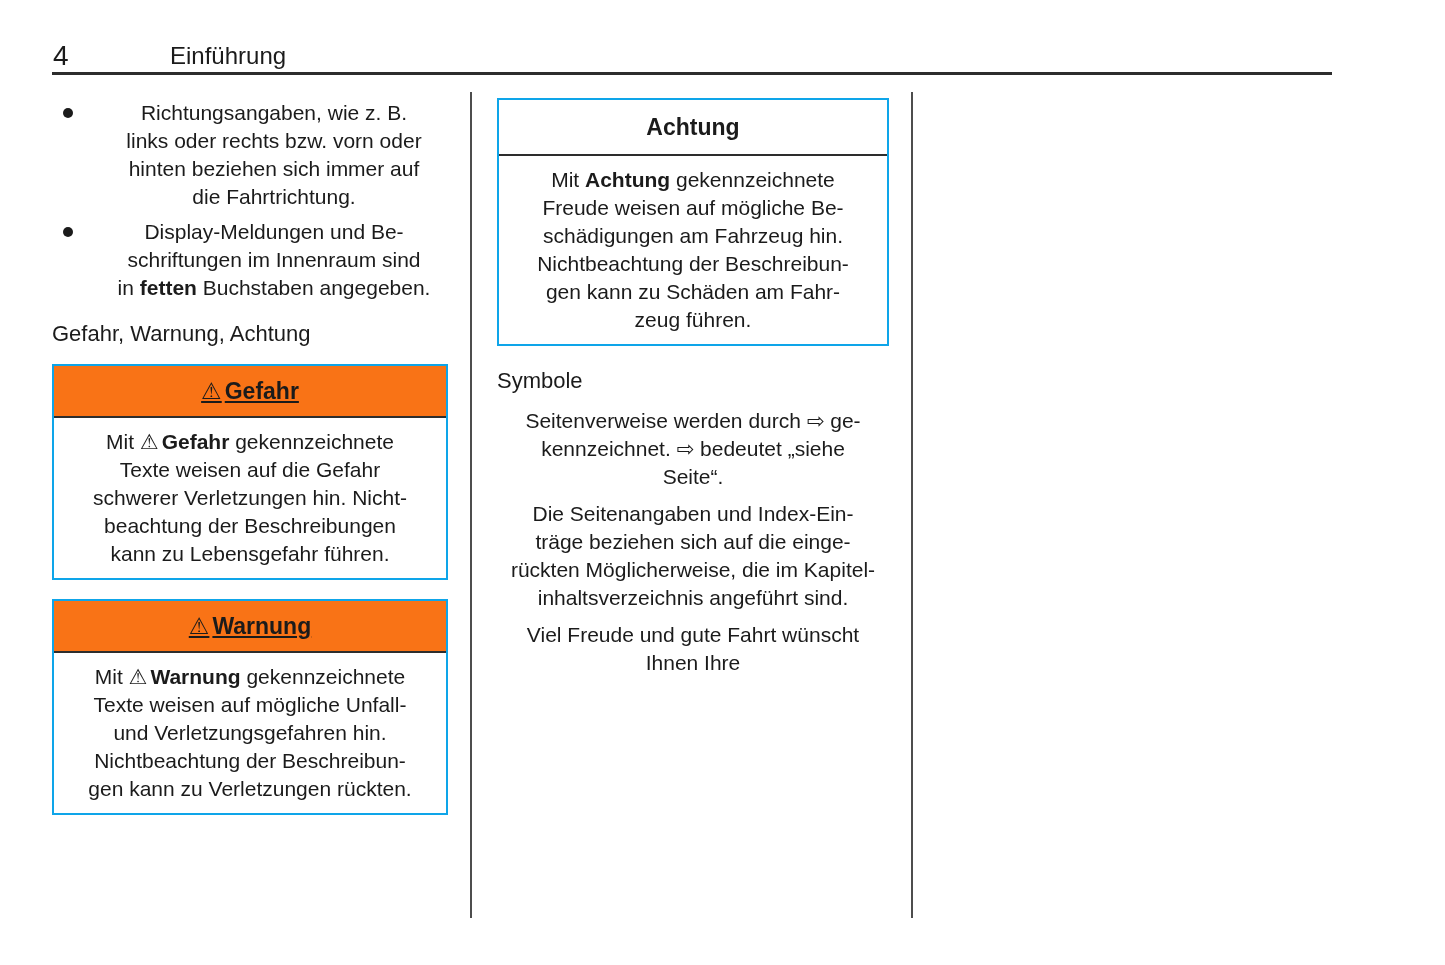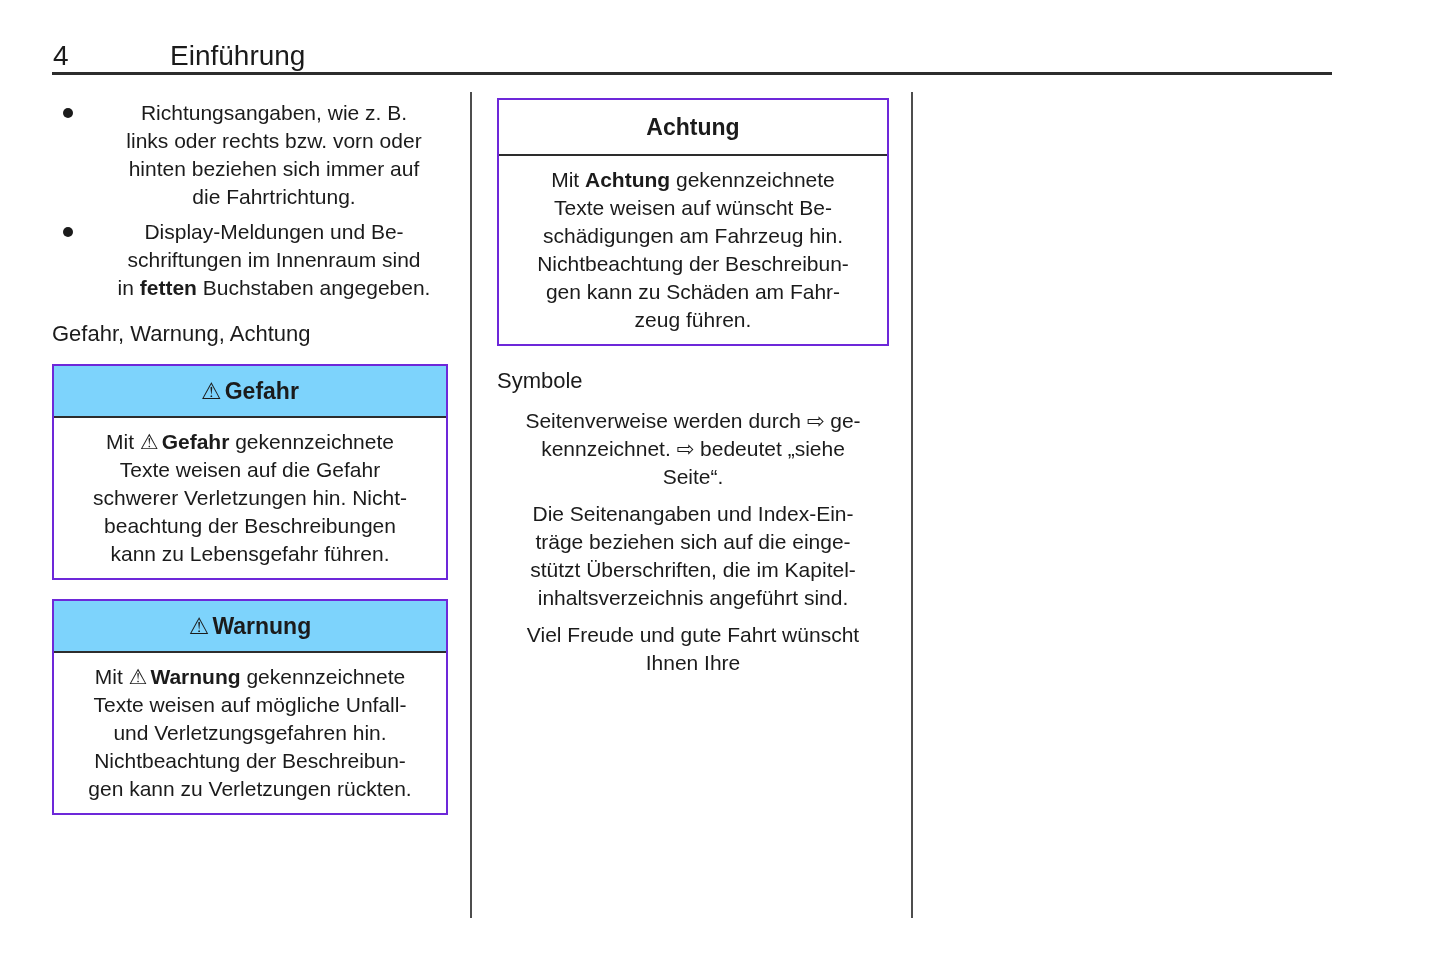--- a/index.html
+++ b/index.html
@@ -6,21 +6,21 @@
   .page {
     position:relative;
     width:1445px; height:965px;
     background:#ffffff;
     font-family:"Liberation Sans","DejaVu Sans",sans-serif;
     color:#1b1b1b;
     overflow:hidden;
   }
   
   .pgnum   { position:absolute; left:53px;  top:40px; font-size:28px; line-height:32px; }
-  .pgtitle { position:absolute; left:170px; top:40px; font-size:28px; line-height:32px; }
+  .pgtitle { position:absolute; left:170px; top:40px; font-size:24px; line-height:32px; }
   .rule    { position:absolute; left:52px;  top:72px; width:1280px; height:3px; background:#2d2d2d; }
   
   .divider { position:absolute; top:92px; width:2px; height:826px; background:#4d4d4d; }
   .d1 { left:470px; }
   .d2 { left:911px; }
   
   .col-left { position:absolute; left:52px;  top:96px; width:396px; }
   .col-mid  { position:absolute; left:497px; top:96px; width:392px; }
   
   .body { font-size:21px; line-height:28px; margin:0;text-align:center; }
@@ -28,26 +28,26 @@
   .b    { font-weight:bold; }
   .sym  { font-family:"DejaVu Sans",sans-serif; }
   .tri-inline { margin-right:3px; }
   
   ul.bullets { list-style:none; margin:3px 0 0 0; padding:0; }
   ul.bullets li { position:relative; padding-left:48px; margin-bottom:7px; }
   .dot { position:absolute; left:11px; top:9px; width:10px; height:10px; border-radius:50%; background:#1b1b1b; }
   
   h2.heading { font-size:22px; line-height:35px; font-weight:400; margin:14px 0 13px 0; }
   
-  .warnbox { border:2px solid #6d28d9; margin-bottom:19px; }
+  .warnbox { border:2px solid #0ea5e9; margin-bottom:19px; }
   .warnbox-header {
     text-align:center; font-weight:bold; font-size:23px; line-height:28px;
     padding:11px 0; border-bottom:2px solid #2d2d2d;
   }
-  .warnbox-header.gray  { background:#7dd3fc; }
+  .warnbox-header.gray  { background:#f97316;text-decoration:underline; }
   .warnbox-header.white { background:#ffffff; padding:13px 0; }
   .warnbox-body { padding:10px 13px; }
   .caution .warnbox-body { padding:10px 13px 10px 13px; }
   
   .col-mid .caution { margin-top:2px; margin-bottom:0; }
   h2.symbole { margin:17px 0 9px 0; }
   .col-mid p.para { margin:0 0 9px 0; }
   .col-mid p.sig  { margin:5px 0 0 0; font-weight:bold; }
 </style>
 </head>
@@ -104,36 +104,36 @@
     </div>
   </section>
 
   <section class="col-mid">
 
     <div class="warnbox caution">
       <div class="warnbox-header white">
         <span>Achtung</span>
       </div>
       <p class="body pre warnbox-body"><span>Mit </span><span class="b">Achtung</span><span> gekennzeichnete
-Texte weisen auf wünscht Be-
+Freude weisen auf mögliche Be-
 schädigungen am Fahrzeug hin.
 Nichtbeachtung der Beschreibun-
 gen kann zu Schäden am Fahr-
 zeug führen.</span></p>
     </div>
 
     <h2 class="heading symbole">Symbole</h2>
 
     <p class="body pre para"><span>Seitenverweise werden durch </span><span class="sym">⇨</span><span> ge-
 kennzeichnet. </span><span class="sym">⇨</span><span> bedeutet „siehe
 Seite“.</span></p>
 
     <p class="body pre para">Die Seitenangaben und Index-Ein-
 träge beziehen sich auf die einge-
-stützt Überschriften, die im Kapitel-
+rückten Möglicherweise, die im Kapitel-
 inhaltsverzeichnis angeführt sind.</p>
 
     <p class="body pre para">Viel Freude und gute Fahrt wünscht
 Ihnen Ihre</p>
 
   </section>
 
 </div>
 
 </body></html>

